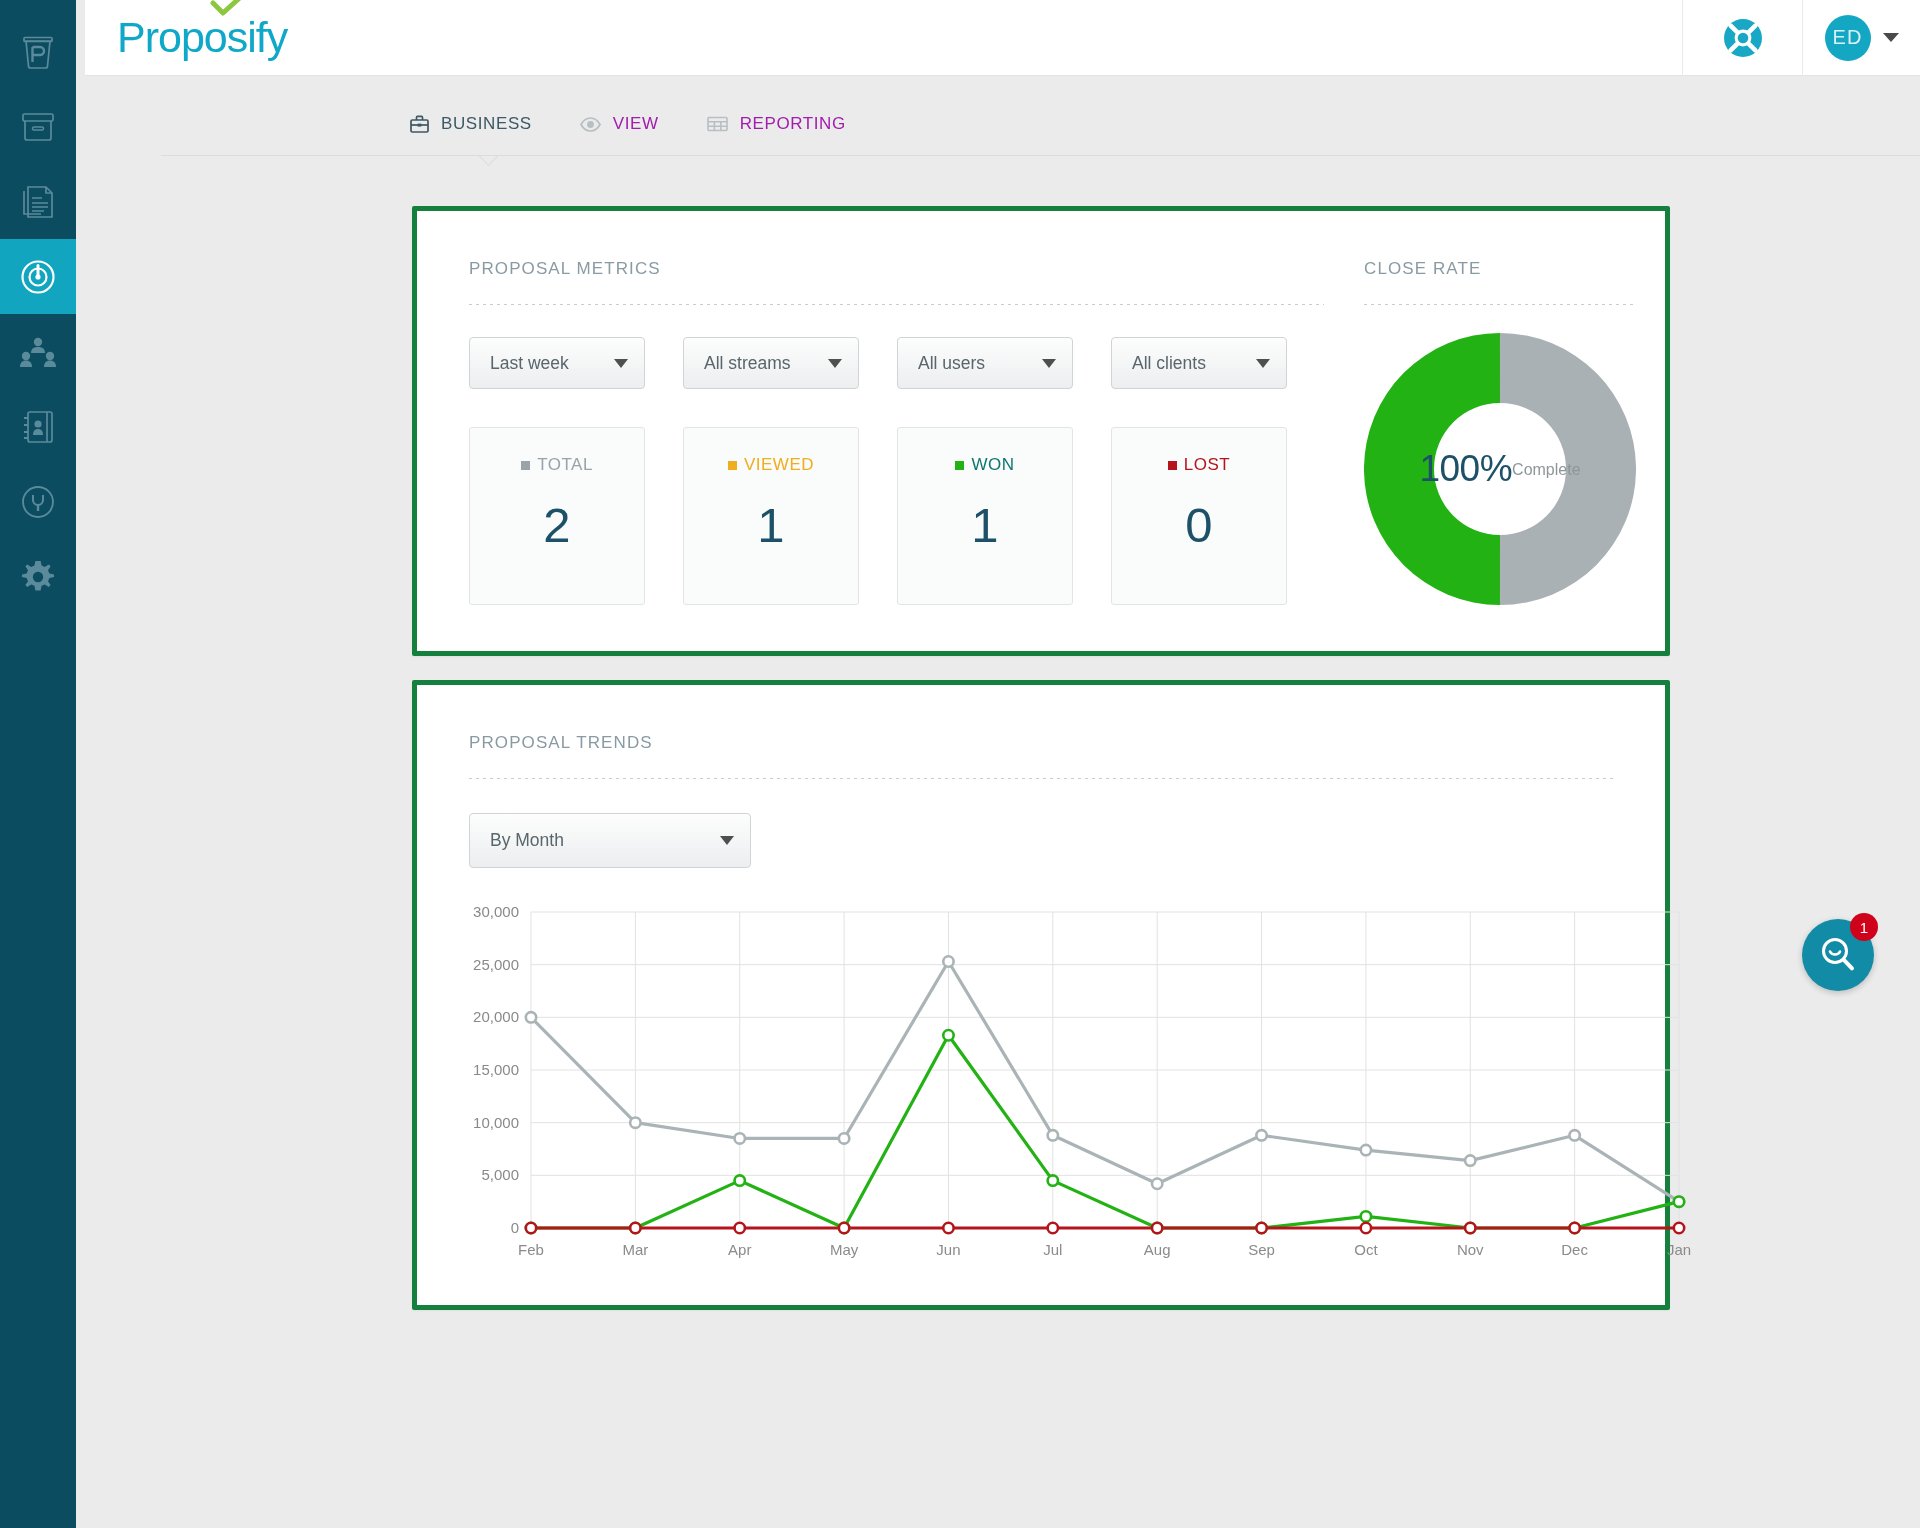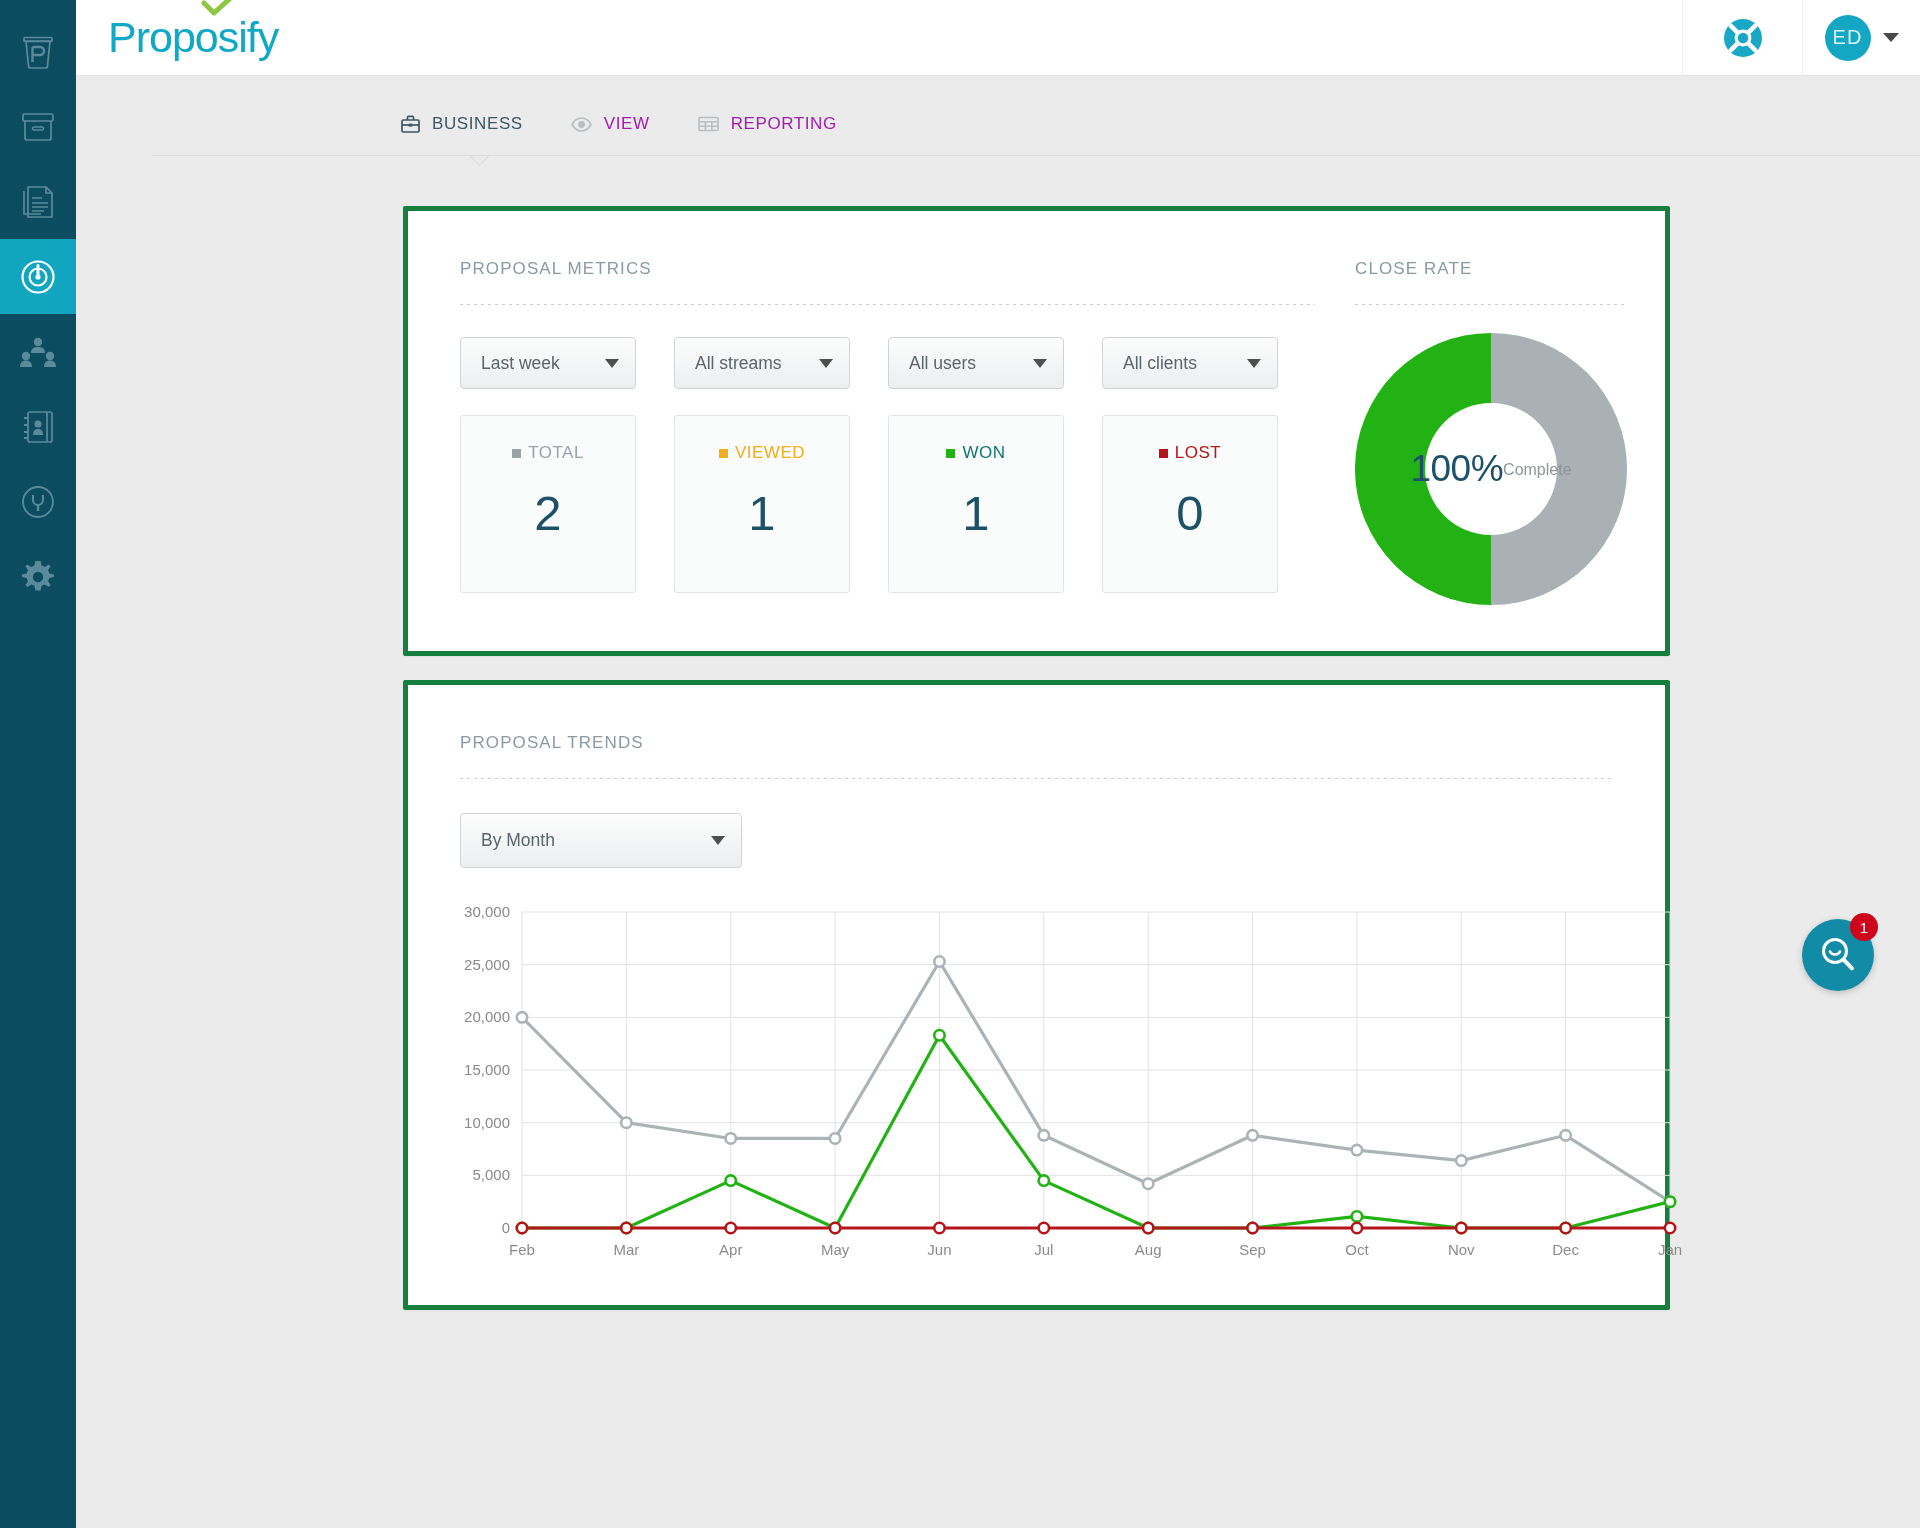--- a/index.html
+++ b/index.html
@@ -2,21 +2,21 @@
 <html><head>
 <meta charset="utf-8">
 <style>
   * { box-sizing: border-box; margin: 0; padding: 0; }
   html, body {
     width: 1920px; height: 1528px;
     font-family: "Liberation Sans", sans-serif;
     background: #ebebeb;
     overflow: hidden;
   }
-  #app { position: relative; width: 1920px; height: 1392px; display: flex; }
+  #app { position: relative; width: 1920px; height: 1392px; display: flex; gap: 9px; }
 
   
   .sidebar {
     width: 76px; height: 1528px;
     background: #0b4c61;
     display: flex; flex-direction: column;
     align-items: center;
     padding-top: 14px;
     flex: 0 0 76px;
   }
@@ -137,21 +137,21 @@
     display: flex; align-items: center; justify-content: space-between;
     padding: 0 16px 0 20px; cursor: pointer;
   }
   .sel span { font-size: 17.5px; color: #59666c; }
   .sel .arr {
     width: 0; height: 0; border-left: 7px solid transparent;
     border-right: 7px solid transparent; border-top: 9px solid #4f4f4f;
   }
 
   
-  .stats { margin-top: 26px; display: flex; gap: 38px; }
+  .stats { margin-top: 38px; display: flex; gap: 38px; }
   .stat {
     width: 176px; height: 178px; border: 1px solid #e2e4e5; border-radius: 3px;
     background: #fafbfb; display: flex; flex-direction: column; align-items: center;
     padding-top: 27px;
   }
   .stat-label {
     font-size: 17px; letter-spacing: 0.5px; display: flex; align-items: center; gap: 7px;
   }
   .sq { width: 9px; height: 9px; display: inline-block; }
   .stat-value { margin-top: 22px; font-size: 49px; color: #1d5168; font-weight: 300; }

